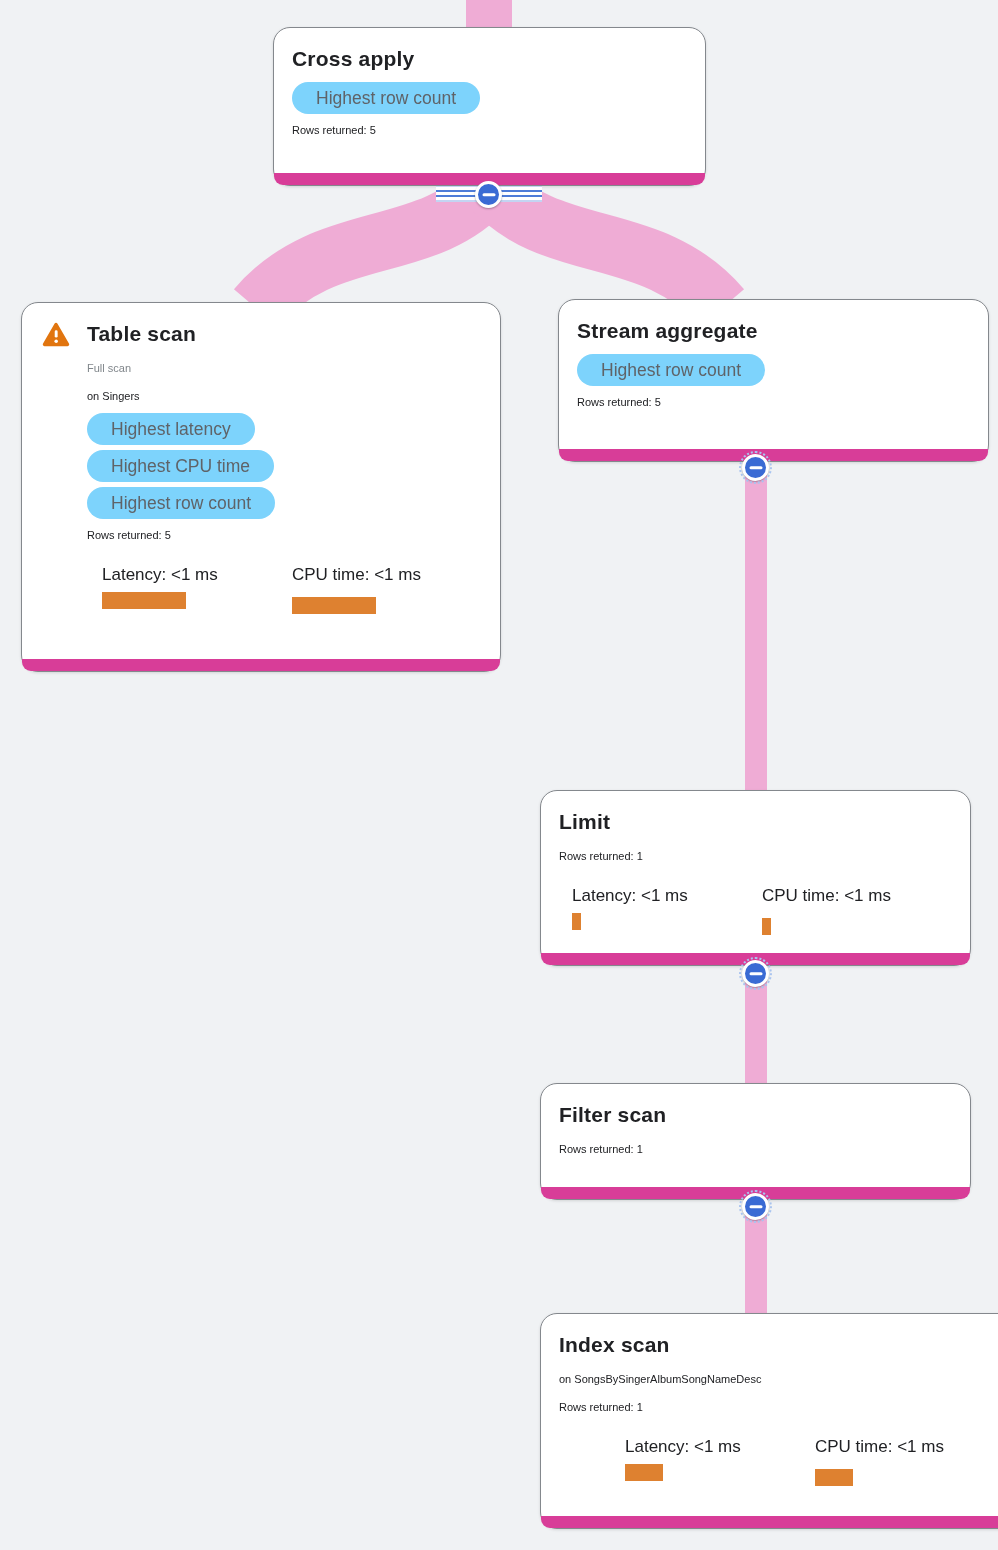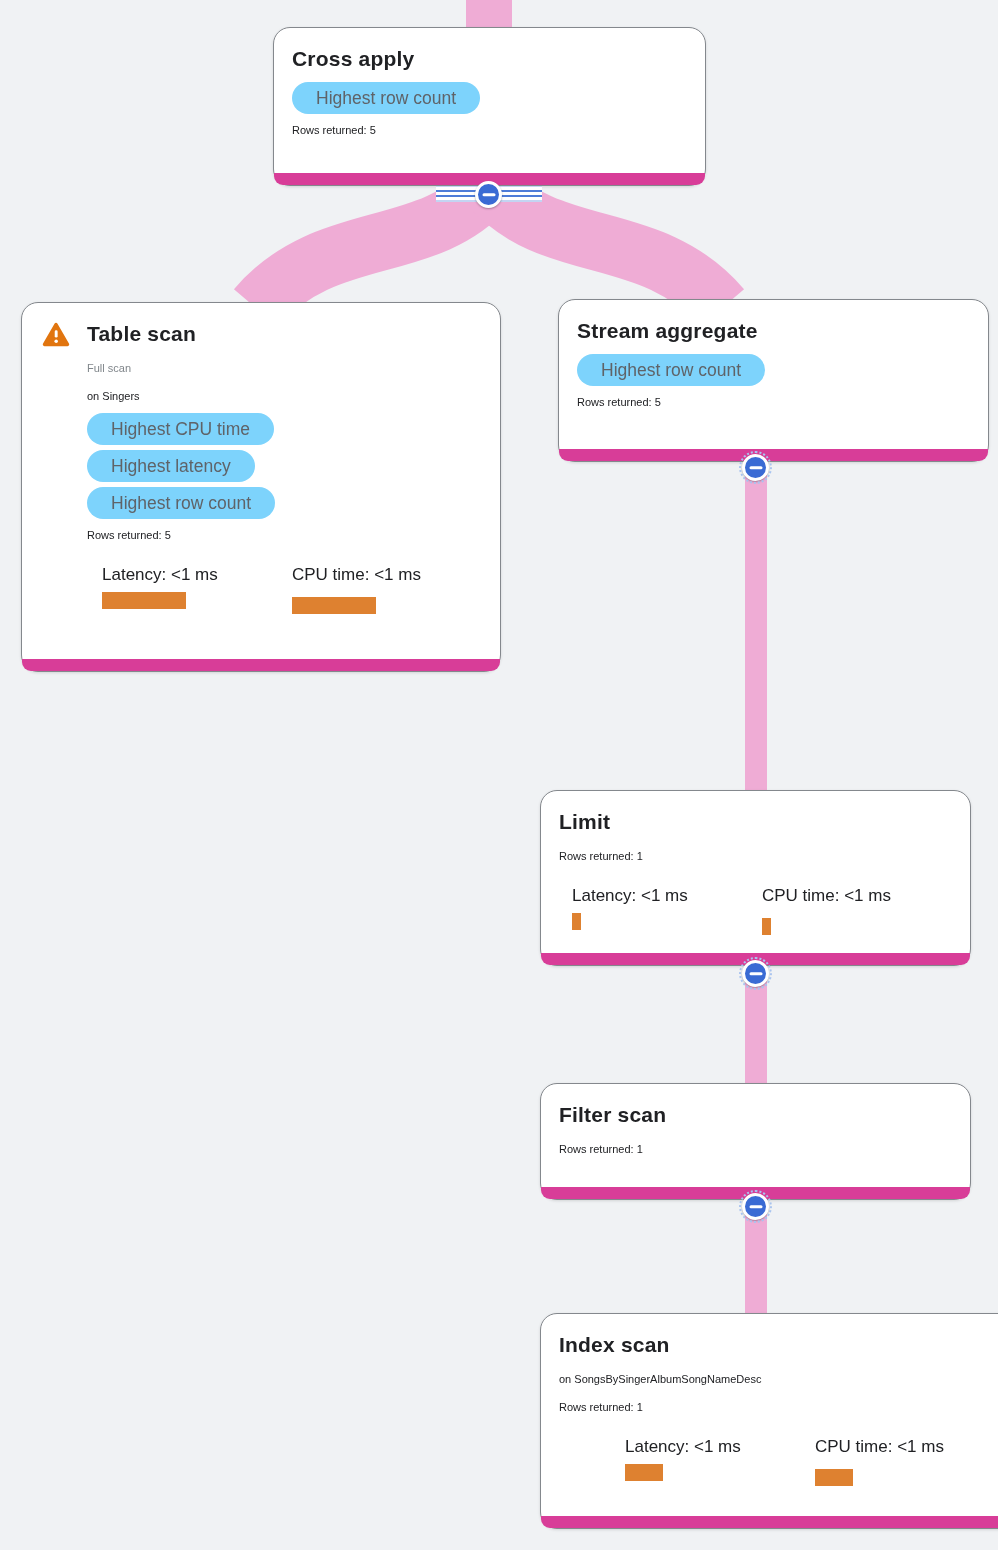--- a/index.html
+++ b/index.html
@@ -101,22 +101,22 @@
     <span class="warn-icon">
       <svg width="28" height="26" viewBox="0 0 24 22">
         <path d="M10.7 1.3 L0.9 18.3 a1.55 1.55 0 0 0 1.35 2.3 h19.5 a1.55 1.55 0 0 0 1.35 -2.3 L13.3 1.3 a1.5 1.5 0 0 0 -2.6 0 Z" fill="#E1750F"></path>
         <rect x="10.9" y="7" width="2.5" height="6.2" rx="1.2" fill="#fff"></rect>
         <circle cx="12.15" cy="16.4" r="1.5" fill="#fff"></circle>
       </svg>
     </span>
     <div class="title">Table scan</div>
     <div class="line muted">Full scan</div>
     <div class="line">on Singers</div>
+    <div class="badge-row"><span class="badge">Highest latency</span></div>
     <div class="badge-row"><span class="badge">Highest CPU time</span></div>
-    <div class="badge-row"><span class="badge">Highest latency</span></div>
     <div class="badge-row"><span class="badge">Highest row count</span></div>
     <div class="line">Rows returned: 5</div>
     <div class="metrics">
       <div class="metric">
         <div class="metric-label">Latency: &lt;1 ms</div>
         <div class="metric-bar" style="width: 84px;"></div>
       </div>
       <div class="metric cpu">
         <div class="metric-label">CPU time: &lt;1 ms</div>
         <div class="metric-bar" style="width: 84px;"></div>

